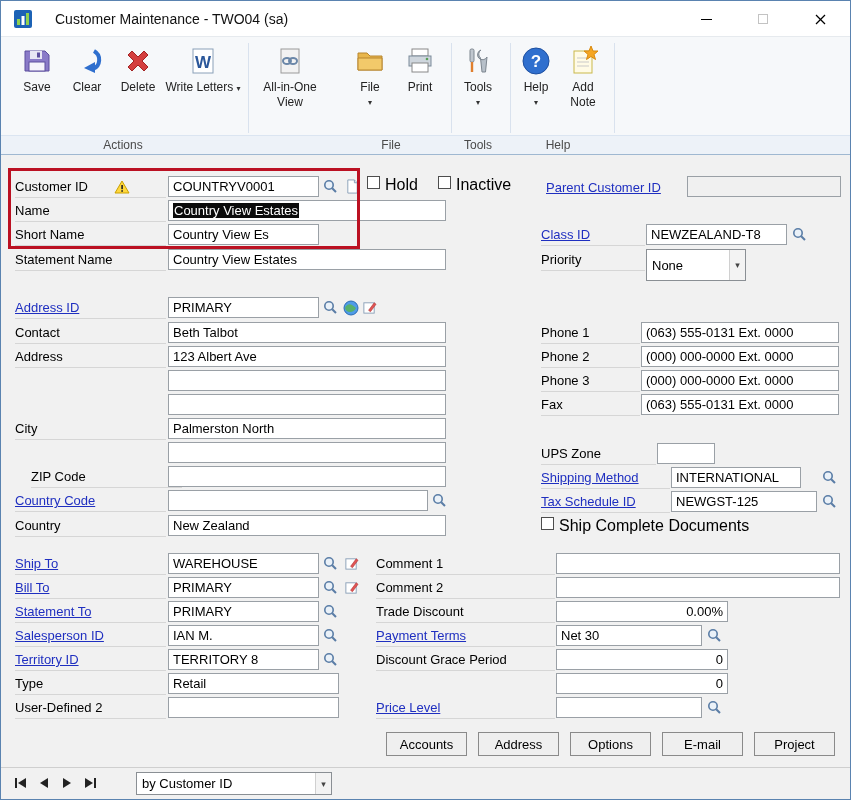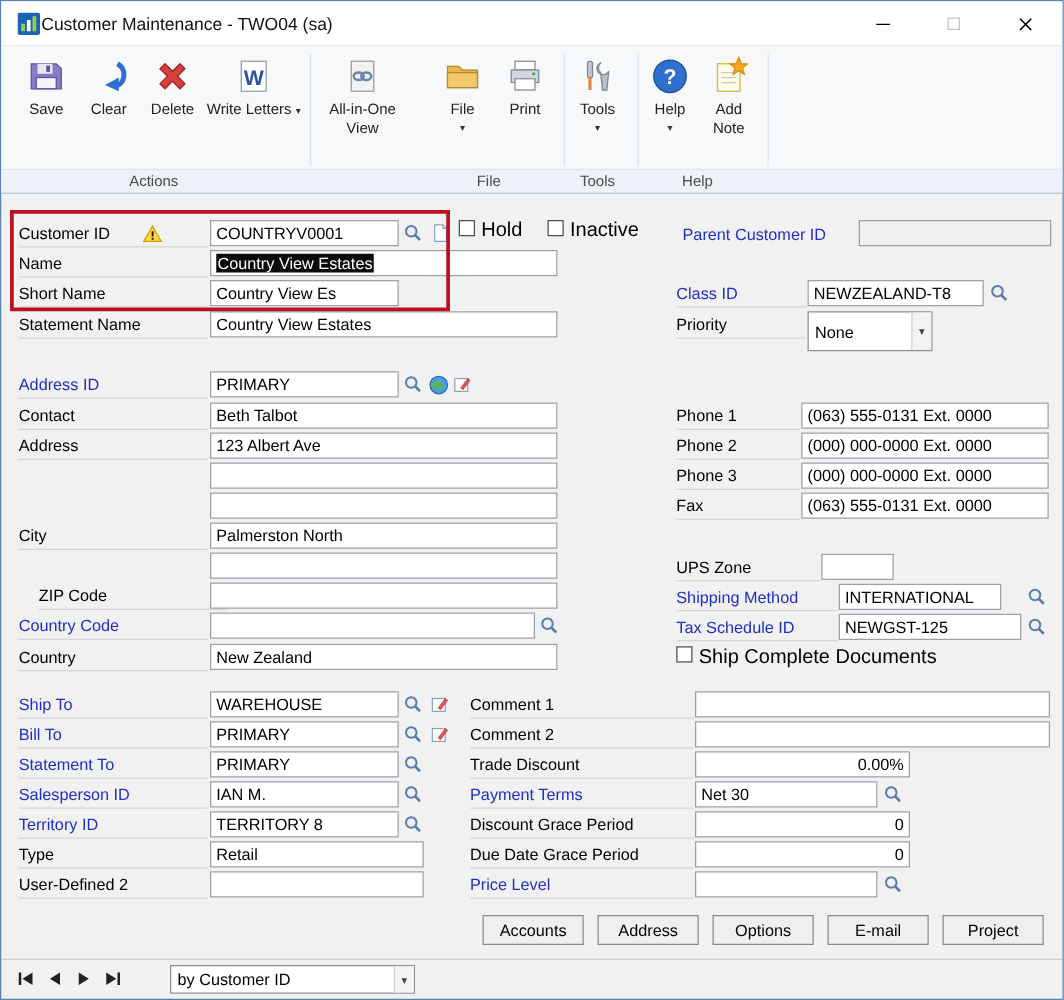--- a/index.html
+++ b/index.html
@@ -1,30 +1,30 @@
 <!DOCTYPE html>
 <html><head>
 <meta charset="utf-8">
 <style>
 *{margin:0;padding:0;box-sizing:border-box}
 html,body{width:851px;height:800px}
 body{font-family:"Liberation Sans",sans-serif;background:#fff}
 .win{position:relative;width:851px;height:800px;background:#f1f1f1;border:1px solid #5a83b0;overflow:hidden}
 .titlebar{position:absolute;top:0;left:0;width:100%;height:36px;background:#fff;border-bottom:1px solid #e6eaee;display:flex;align-items:center}
 .appicon{margin-left:13px;width:18px;height:18px;flex:0 0 auto}
-.apptitle{font-size:14px;color:#111;margin-left:1px;white-space:nowrap}
+.apptitle{font-size:14px;color:#111;margin-left:23px;white-space:nowrap}
 .wbtn{position:absolute;top:1px;height:34px;width:50px;display:flex;align-items:center;justify-content:center}
 .ribbon{position:absolute;top:36px;left:0;width:100%;height:118px;background:#f6f8fa;border-bottom:1px solid #9fb8d1}
 .ribstrip{position:absolute;top:134px;left:0;width:100%;height:19px;background:#edf2f8;border-top:1px solid #dbe5f1}
 .rgl{position:absolute;top:137px;font-size:12px;color:#4a4a4a;text-align:center;width:60px}
 .rsep{position:absolute;top:42px;height:90px;width:1px;background:#d9e2ee}
 .rbtn{position:absolute;top:44px;display:flex;flex-direction:column;align-items:center;gap:3px;font-size:12px;color:#222;text-align:center;line-height:1.25;cursor:default}
 .arr{font-size:8px;color:#333}
 .lbl{position:absolute;height:22px;font-size:13px;color:#000;display:flex;align-items:center;border-bottom:1px solid #d6d6d6}
-.link{color:#1f2fc0;}
+.link{color:#1f2fc0;text-decoration:underline}
 .fld{position:absolute;height:21px;background:#fff;border:1px solid #9aa0a6;font-size:13px;display:flex;align-items:center;padding:0 4px;white-space:nowrap;overflow:hidden;color:#000}
 .ar{justify-content:flex-end}
 .dis{background:#f0f0f0}
 .ibtn{position:absolute;width:20px;height:21px;display:flex;align-items:center;justify-content:center}
 .check{position:absolute;display:flex;align-items:flex-start;gap:5px;font-size:16px;height:21px}
 .cbox{width:13px;height:13px;background:#fff;border:1px solid #4d4d4d;flex:0 0 auto}
 .dd{position:absolute;height:32px;background:#fff;border:1px solid #8a8f94;display:flex;align-items:center;font-size:13px;padding-left:5px}
 .ddarrow{margin-left:auto;width:16px;align-self:stretch;display:flex;align-items:center;justify-content:center;font-size:9px;color:#444;border-left:1px solid #d0d0d0;background:#f3f3f3}
 .annot{position:absolute;border:3px solid #bb1122;z-index:60;pointer-events:none}
 .fbtn{position:absolute;top:731px;width:81px;height:24px;background:#efefef;border:1px solid #8a8a8a;font-size:13px;display:flex;align-items:center;justify-content:center}
@@ -392,21 +392,20 @@
   <div class="ibtn" style="left:703px;top:624px">
       <svg width="15" height="15" viewBox="0 0 15 15">
         <circle cx="6" cy="6" r="4.2" fill="#eaf1f8" stroke="#5a7da6" stroke-width="1.6"></circle>
         <line x1="9.2" y1="9.2" x2="13" y2="13" stroke="#5a7da6" stroke-width="2"></line>
       </svg>
     </div>
 
   <div class="lbl" style="left:375px;top:648px;width:179px">Discount Grace Period</div>
   <div class="fld ar" style="left:555px;top:648px;width:172px">0</div>
 
-  <div class="lbl" style="left:375px;top:672px;width:179px">Due Date Grace Period</div>
   <div class="fld ar" style="left:555px;top:672px;width:172px">0</div>
 
   <div class="lbl" style="left:375px;top:696px;width:179px">
       <span class="link">Price Level</span>
     </div>
   <div class="fld" style="left:555px;top:696px;width:146px"></div>
   <div class="ibtn" style="left:703px;top:696px">
       <svg width="15" height="15" viewBox="0 0 15 15">
         <circle cx="6" cy="6" r="4.2" fill="#eaf1f8" stroke="#5a7da6" stroke-width="1.6"></circle>
         <line x1="9.2" y1="9.2" x2="13" y2="13" stroke="#5a7da6" stroke-width="2"></line>

